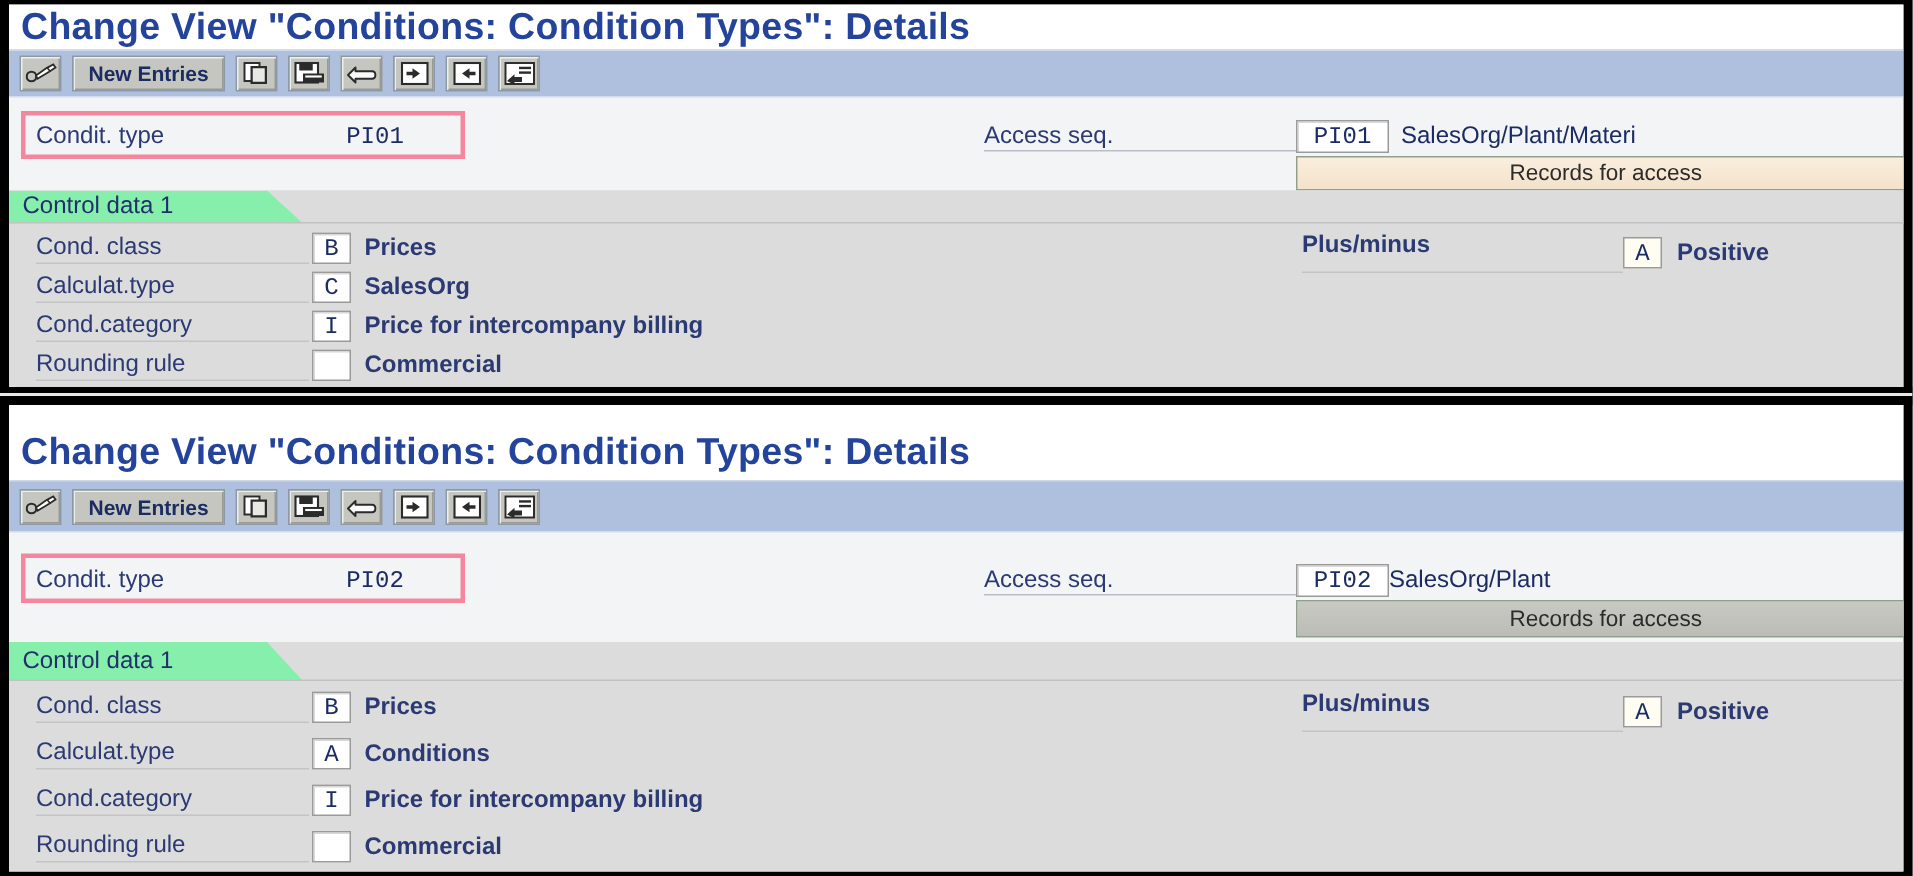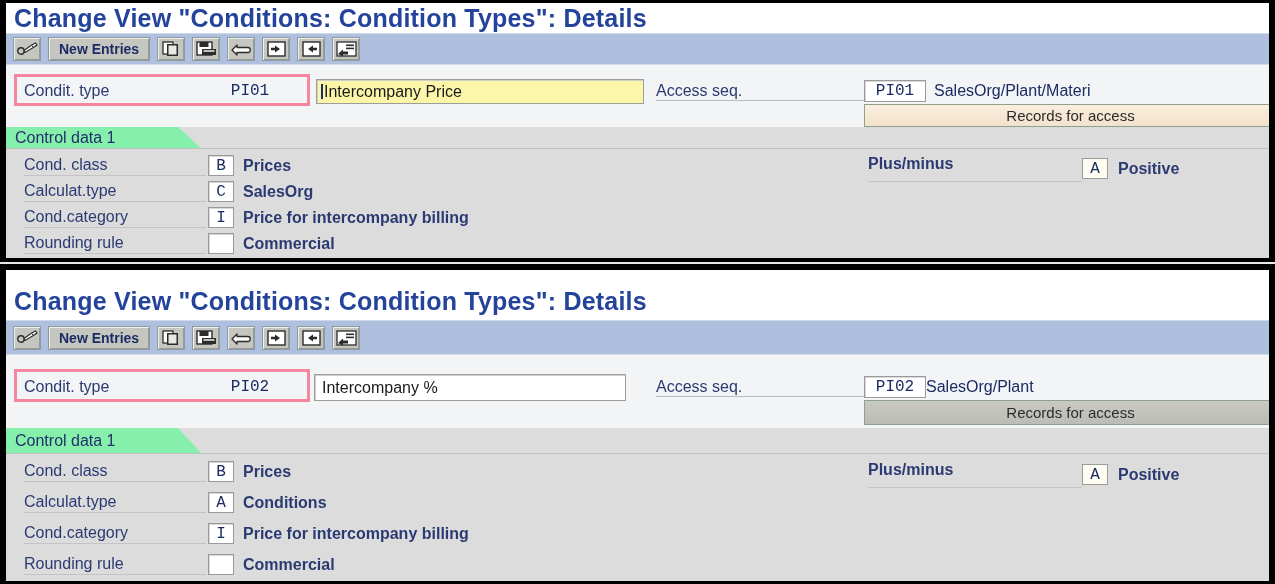--- a/index.html
+++ b/index.html
@@ -217,24 +217,20 @@
 
     <div class="formhead">
 
       <div class="hlbox" style="left:8px;top:9px;width:296px;height:32px;"></div>
 
       <div class="row-line" style="left:18px;top:15px;">
         <div class="flabel" style="width:196px;">Condit. type</div>
         <div class="fbox" style="width:60px;height:21px;border:none;background:transparent;box-shadow:none;">PI01</div>
       </div>
 
-      <div class="inputbox" style="position:absolute;left:310px;top:14px;width:328px;height:25px;background:#fbf6a8;">
-        <div class="caret"></div>
-        <span class="v">Intercompany Price</span>
-      </div>
 
       <div class="row-line" style="left:650px;top:15px;">
         <div class="flabel ul" style="width:208px;">Access seq.</div>
         <div class="fbox" style="width:62px;height:22px;">PI01</div>
         <div class="ftext" style="margin-left:8px;">SalesOrg/Plant/Materi</div>
       </div>
 
       <div class="recbtn tan" style="left:858px;top:39px;width:413px;height:23px;">
         <span class="t">Records for access</span>
       </div>
@@ -355,23 +351,20 @@
     </div>
 
     <div class="formhead" style="height:73px;">
       <div class="hlbox" style="left:8px;top:14px;width:296px;height:33px;"></div>
 
       <div class="row-line" style="left:18px;top:21px;">
         <div class="flabel" style="width:196px;">Condit. type</div>
         <div class="fbox" style="width:60px;height:21px;border:none;background:transparent;box-shadow:none;">PI02</div>
       </div>
 
-      <div class="inputbox" style="position:absolute;left:308px;top:19px;width:312px;height:27px;background:#ffffff;">
-        <span class="v" style="margin-left:3px;">Intercompany %</span>
-      </div>
 
       <div class="row-line" style="left:650px;top:21px;">
         <div class="flabel ul" style="width:208px;">Access seq.</div>
         <div class="fbox" style="width:62px;height:22px;">PI02</div>
         <div class="ftext" style="">SalesOrg/Plant</div>
       </div>
 
       <div class="recbtn gray" style="left:858px;top:45px;width:413px;height:25px;">
         <span class="t">Records for access</span>
       </div>

